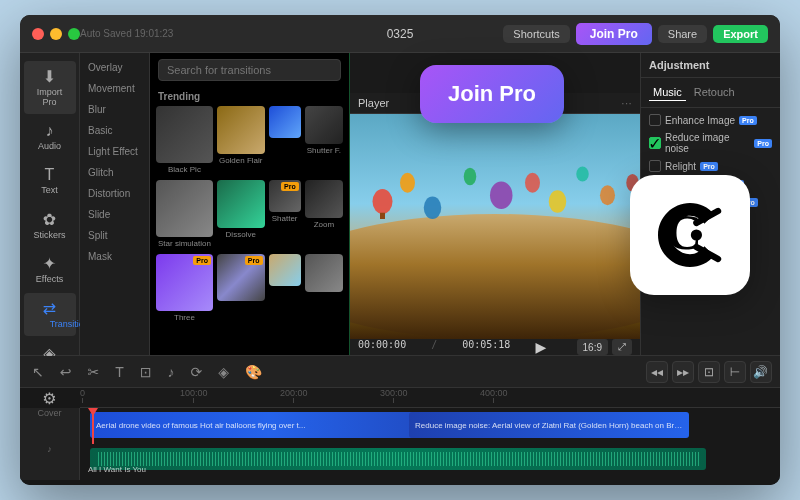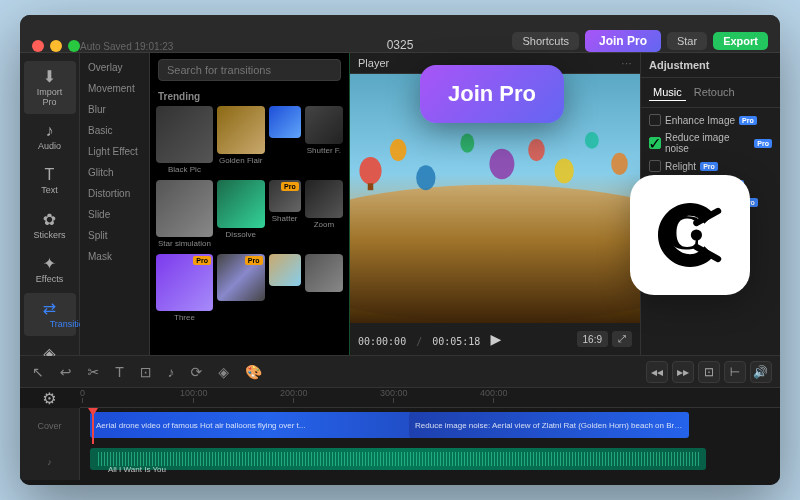--- a/index.html
+++ b/index.html
@@ -20,22 +20,22 @@
       border-radius: 10px;
       overflow: hidden;
       position: relative;
       box-shadow: 0 20px 60px rgba(0,0,0,0.4);
     }
     
     .title-bar {
       height: 38px;
       background: #2a2a2a;
       display: flex;
-      align-items: flex-end;
-      padding: 0 12px;
+      align-items: center;
+      padding: 12px 12px;
       position: relative;
       border-bottom: 1px solid #3a3a3a;
     }
     .traffic-lights {
       display: flex;
       gap: 6px;
       align-items: center;
     }
     .traffic-light {
       width: 12px;
@@ -225,20 +225,21 @@
       padding: 5px 8px;
       cursor: pointer;
     }
 
     
     .player-area {
       flex: 1;
       background: #111;
       display: flex;
       flex-direction: column;
+      margin-top: 40px;
     }
     .player-header {
       display: flex;
       align-items: center;
       justify-content: space-between;
       padding: 4px 8px;
       background: #1e1e1e;
       border-bottom: 1px solid #333;
     }
     .player-title { color: #ccc; font-size: 11px; }
@@ -249,24 +250,24 @@
       overflow: hidden;
     }
     .video-placeholder {
       width: 100%;
       height: 100%;
       background: linear-gradient(170deg, #5ba8c4 0%, #87CEEB 25%, #c9a96e 45%, #a87840 60%, #7a5c2e 75%, #4a3520 90%);
       position: relative;
     }
     .player-controls {
       background: #1e1e1e;
-      padding: 8px 8px;
-      display: flex;
-      align-items: flex-end;
-      gap: 10px;
+      padding: 0 8px;
+      display: flex;
+      align-items: flex-start;
+      gap: 25px;
     }
     .time-display { color: #ccc; font-size: 10px; font-family: monospace; }
     .control-btn { color: #ccc; font-size: 14px; cursor: pointer; background: none; border: none; }
     .player-right-btns { margin-left: auto; display: flex; gap: 4px; }
     .small-btn {
       background: #333;
       color: #ccc;
       border: none;
       border-radius: 3px;
       padding: 2px 6px;
@@ -426,21 +427,20 @@
     .track-row {
       display: flex;
       align-items: center;
       height: 36px;
     }
     .track-label {
       width: 60px;
       background: #222;
       border-right: 1px solid #333;
       display: flex;
-      align-items: center;
       justify-content: center;
       height: 100%;
     }
     .track-label-text { color: #666; font-size: 9px; }
     .track-content {
       flex: 1;
       height: 100%;
       position: relative;
       overflow: hidden;
     }
@@ -537,21 +537,21 @@
       <div class="traffic-light tl-yellow"></div>
       <div class="traffic-light tl-green"></div>
     </div>
     <span class="title-autosave">Auto Saved  19:01:23</span>
     <div class="title-center">
       <span class="title-num">0325</span>
     </div>
     <div class="title-right">
       <button class="title-btn btn-shortcuts">Shortcuts</button>
       <button class="title-btn btn-joinpro">Join Pro</button>
-      <button class="title-btn btn-share">Star</button>
+      <button class="title-btn btn-share">Share</button>
       <button class="title-btn btn-export">Export</button>
     </div>
   </div>
 
   <div class="main-content">
 
     <div class="left-sidebar">
       <div class="sidebar-item active">
         <span class="sidebar-icon">⬇</span>
         <span class="sidebar-label">Import<br>Pro</span>
@@ -819,21 +819,21 @@
         </div>
       </div>
       <div class="track-row">
         <div class="track-label">
           <span class="track-label-text">♪</span>
         </div>
         <div class="track-content">
           <div class="audio-track-clip">
             <div class="audio-wave"></div>
           </div>
-          <div style="position:absolute;bottom:6px;left:28px;color:rgba(255,255,255,0.7);font-size:8px;">All I Want Is You</div>
+          <div style="position:absolute;bottom:6px;left:8px;color:rgba(255,255,255,0.7);font-size:8px;">All I Want Is You</div>
         </div>
       </div>
     </div>
   </div>
 
   <div class="join-pro-overlay">
     <span class="join-pro-text">Join Pro</span>
   </div>
 
   <div class="capcut-logo">

